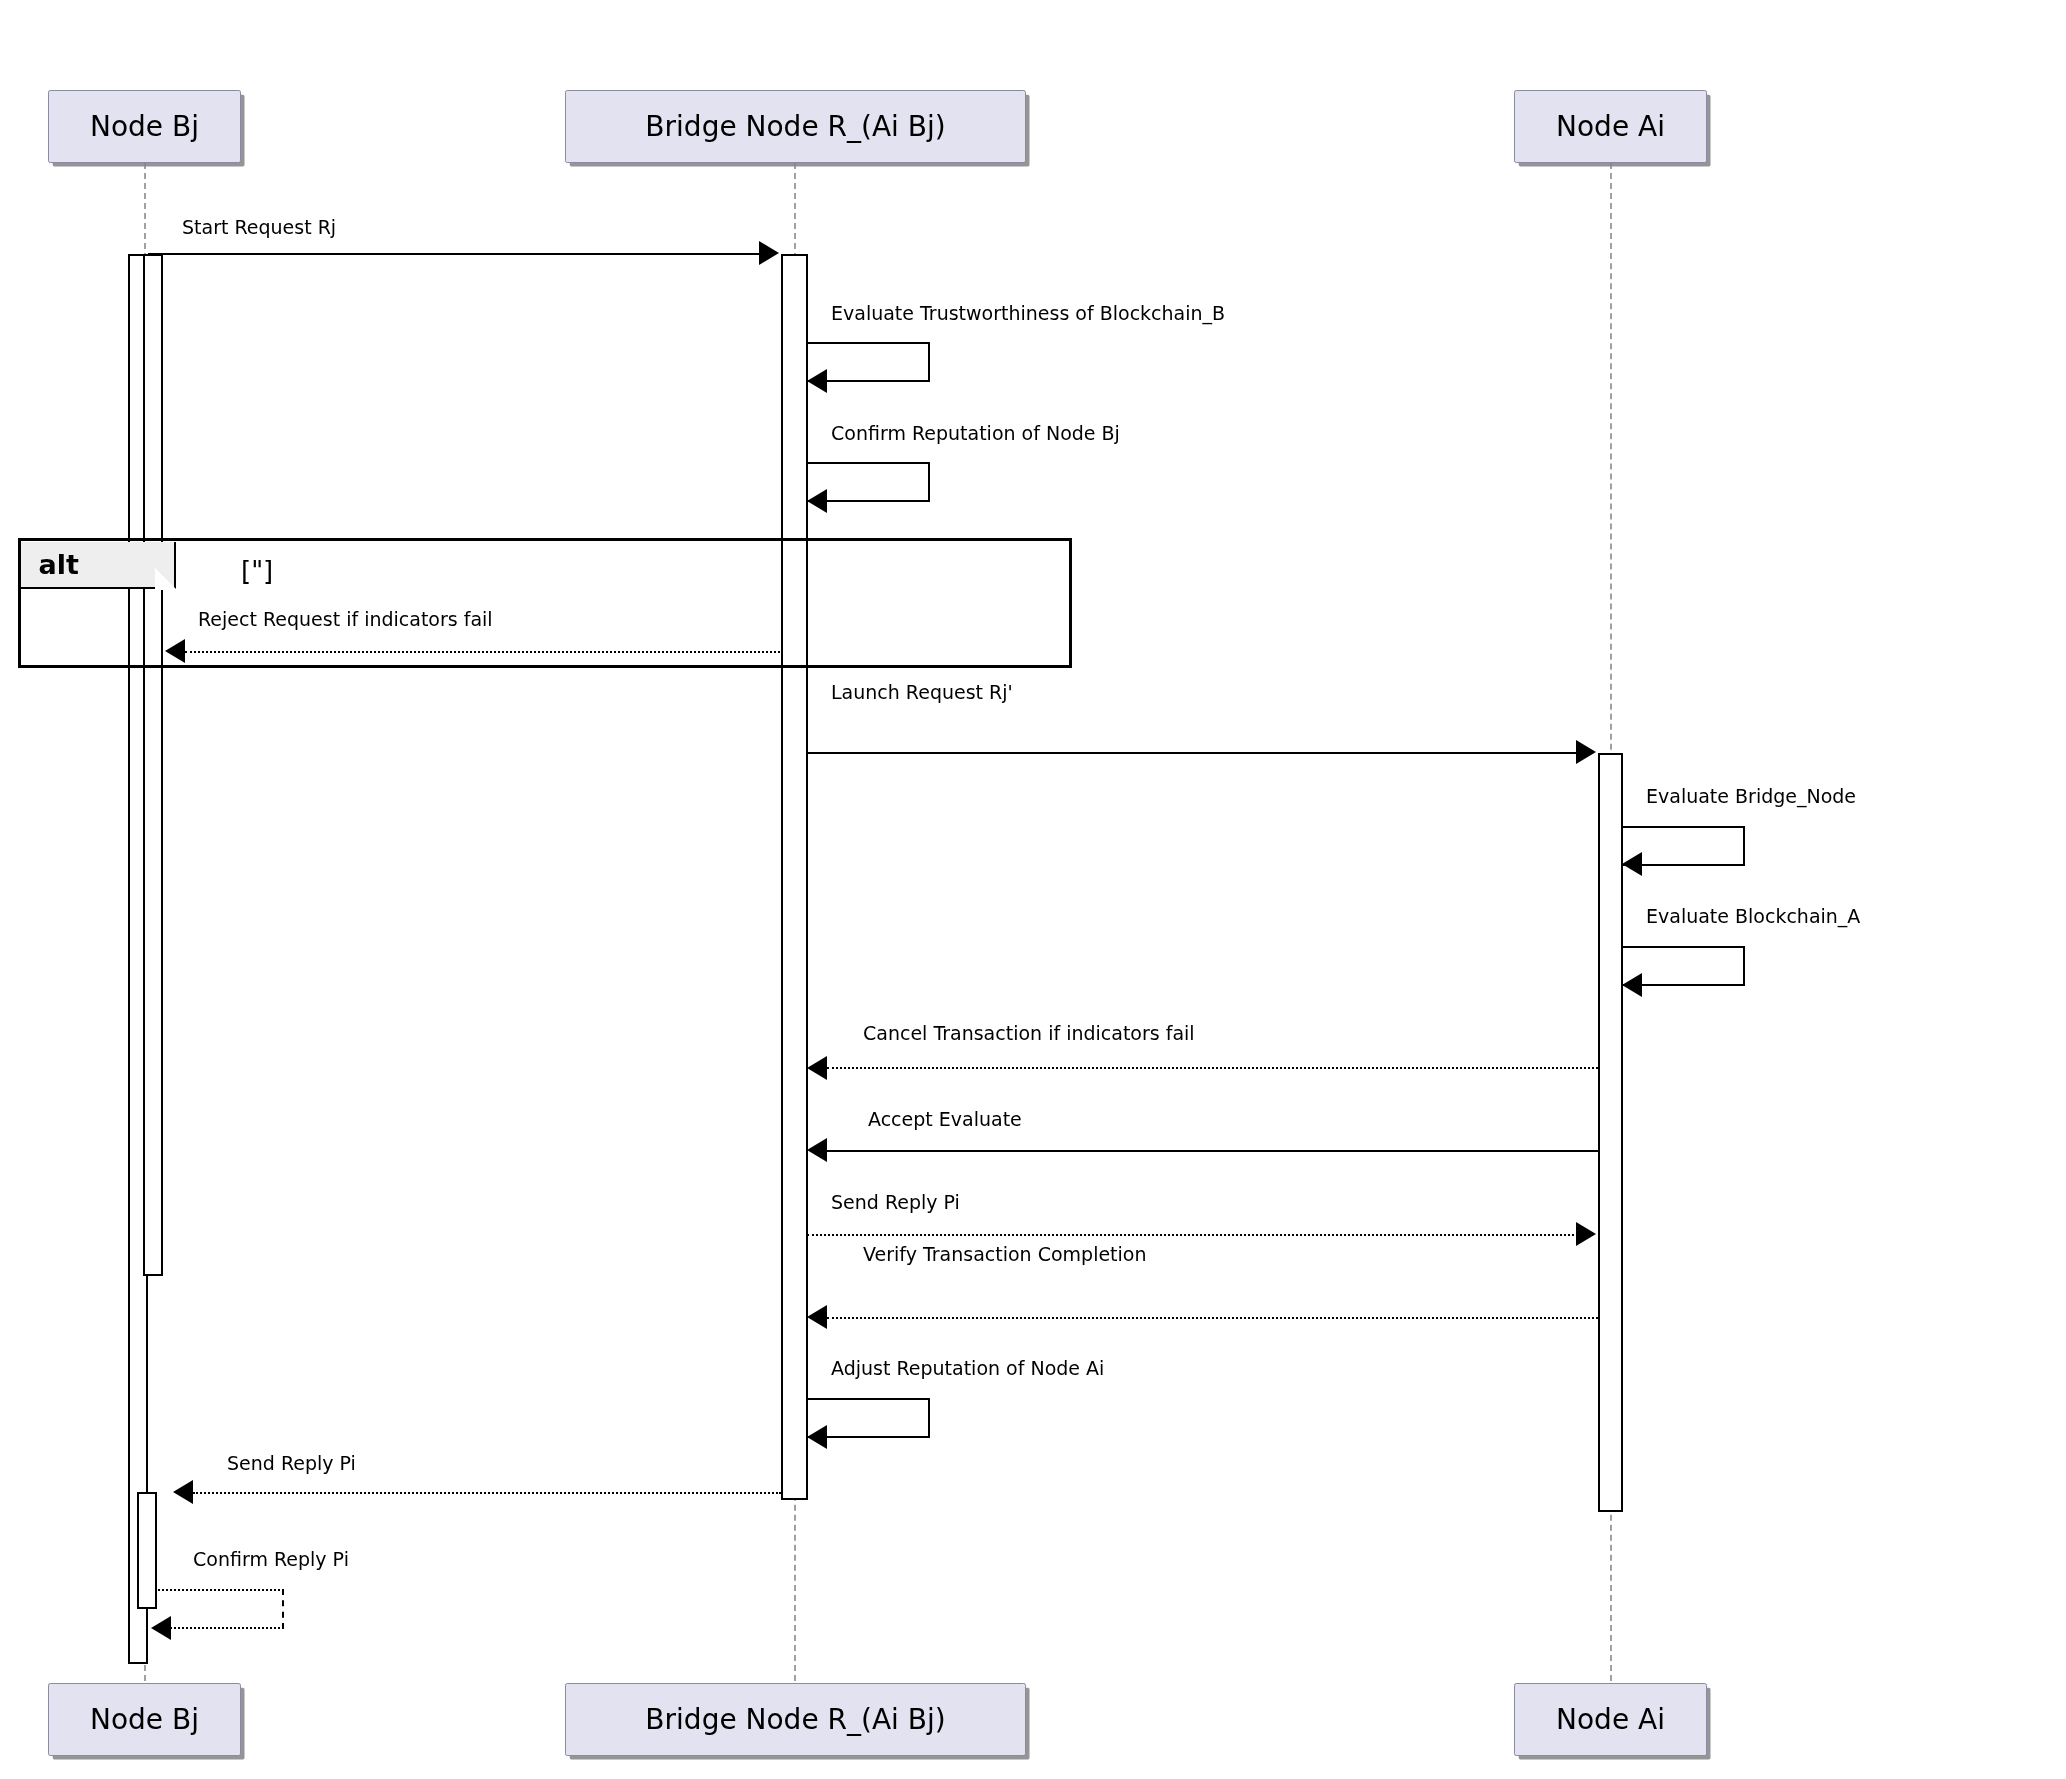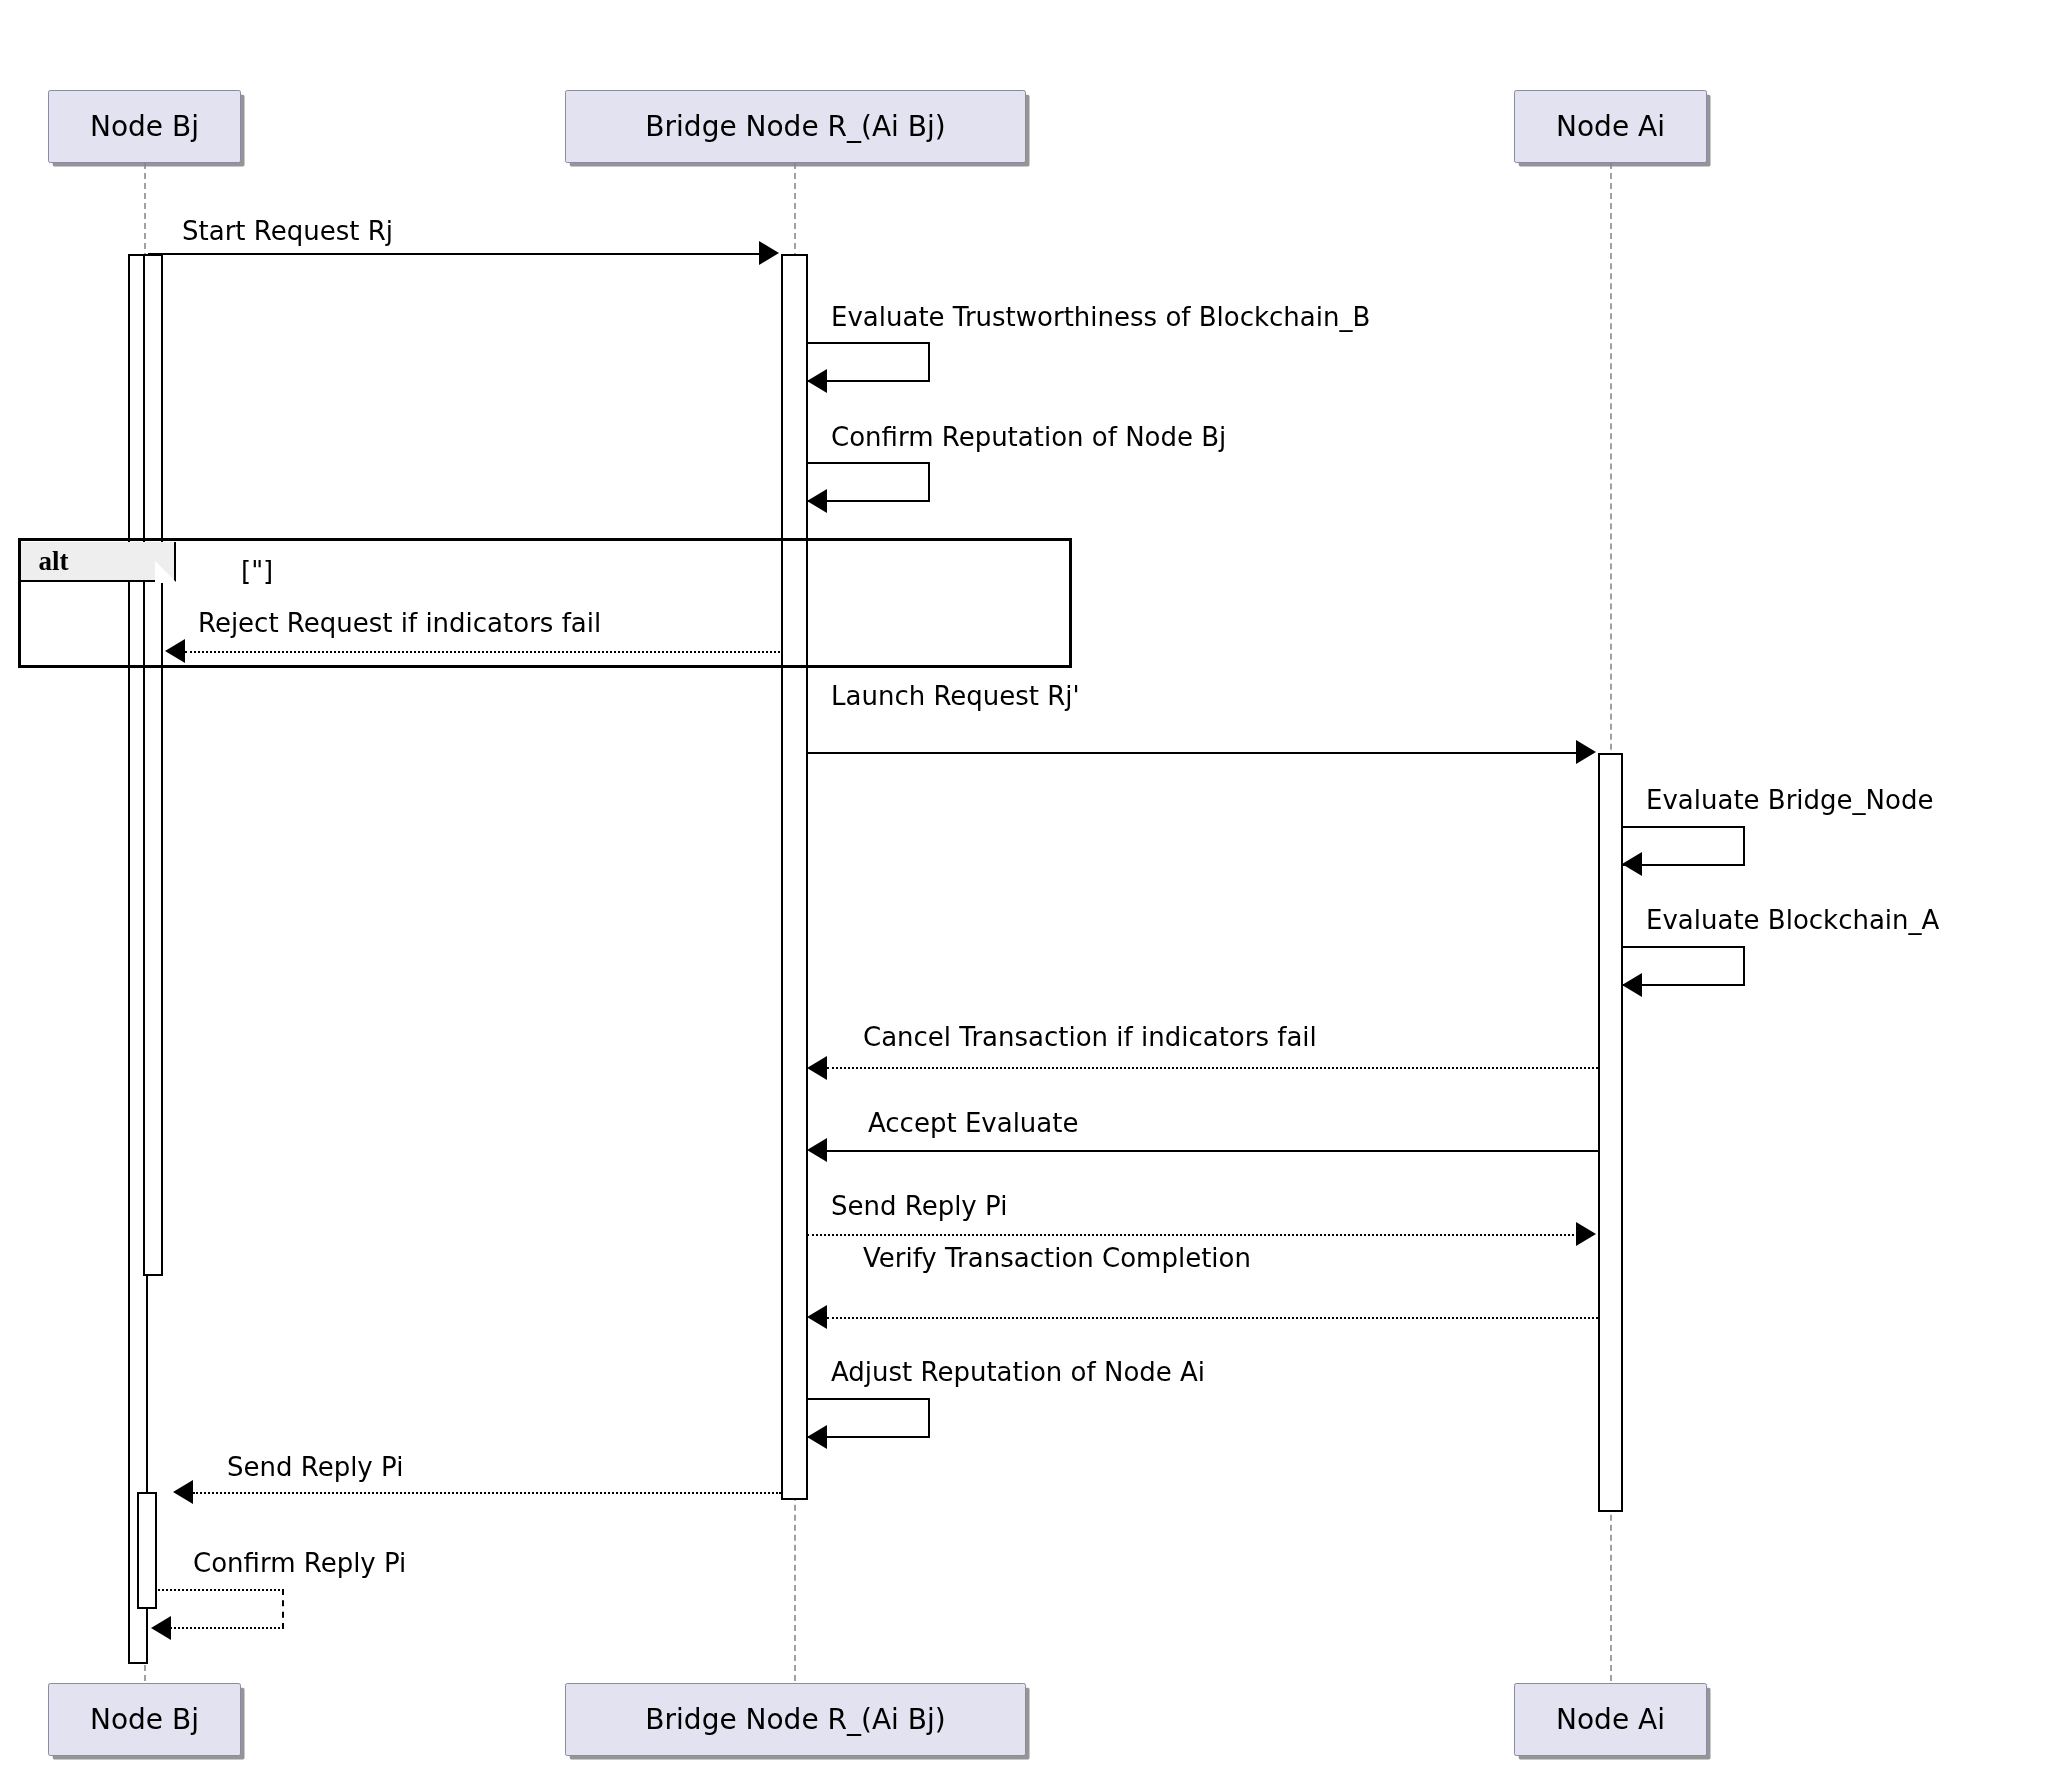--- a/index.html
+++ b/index.html
@@ -77,21 +77,21 @@
     border-bottom: 12.3px solid transparent;
     border-left: 20px solid #000000;
   }
   .arrow-head.left {
     border-top: 12.3px solid transparent;
     border-bottom: 12.3px solid transparent;
     border-right: 20px solid #000000;
   }
   .msg-label {
     position: absolute;
-    font-size: 26px;
+    font-size: 19px;
     color: #000000;
     white-space: nowrap;
     line-height: 1;
   }
   
   .self-loop {
     position: absolute;
     box-sizing: border-box;
     border-top: 2.9px solid #000000;
     border-right: 2.9px solid #000000;
@@ -176,21 +176,21 @@
 
   <div class="msg-label" style="left:831px; top:304px;">Evaluate Trustworthiness of Blockchain_B</div>
   <div class="self-loop" style="left:807px; top:342px; width:123px; height:40px;"></div>
   <div class="arrow-head left" style="left:807px; top:369px;"></div>
 
   <div class="msg-label" style="left:831px; top:424px;">Confirm Reputation of Node Bj</div>
   <div class="self-loop" style="left:807px; top:462px; width:123px; height:40px;"></div>
   <div class="arrow-head left" style="left:807px; top:489px;"></div>
 
   <div class="frag-box" style="left:17.5px; top:538px; width:1054px; height:130px;"></div>
-  <div class="frag-tab" style="left:21px; top:542px; width:155px; height:40px;font-family:Liberation Serif, serif;">
+  <div class="frag-tab" style="left:21px; top:542px; width:155px; height:47px;">
     <span>alt</span>
   </div>
   <div class="frag-cond" style="left:241px; top:556px;">["]</div>
 
   <div class="msg-label" style="left:198px; top:610px;">Reject Request if indicators fail</div>
   <div class="msg-line dashed" style="left:185px; top:651px; width:595px;"></div>
   <div class="arrow-head left" style="left:165px; top:639px;"></div>
 
   <div class="msg-label" style="left:831px; top:683px;">Launch Request Rj'</div>
   <div class="msg-line" style="left:807px; top:752px; width:771px;"></div>

